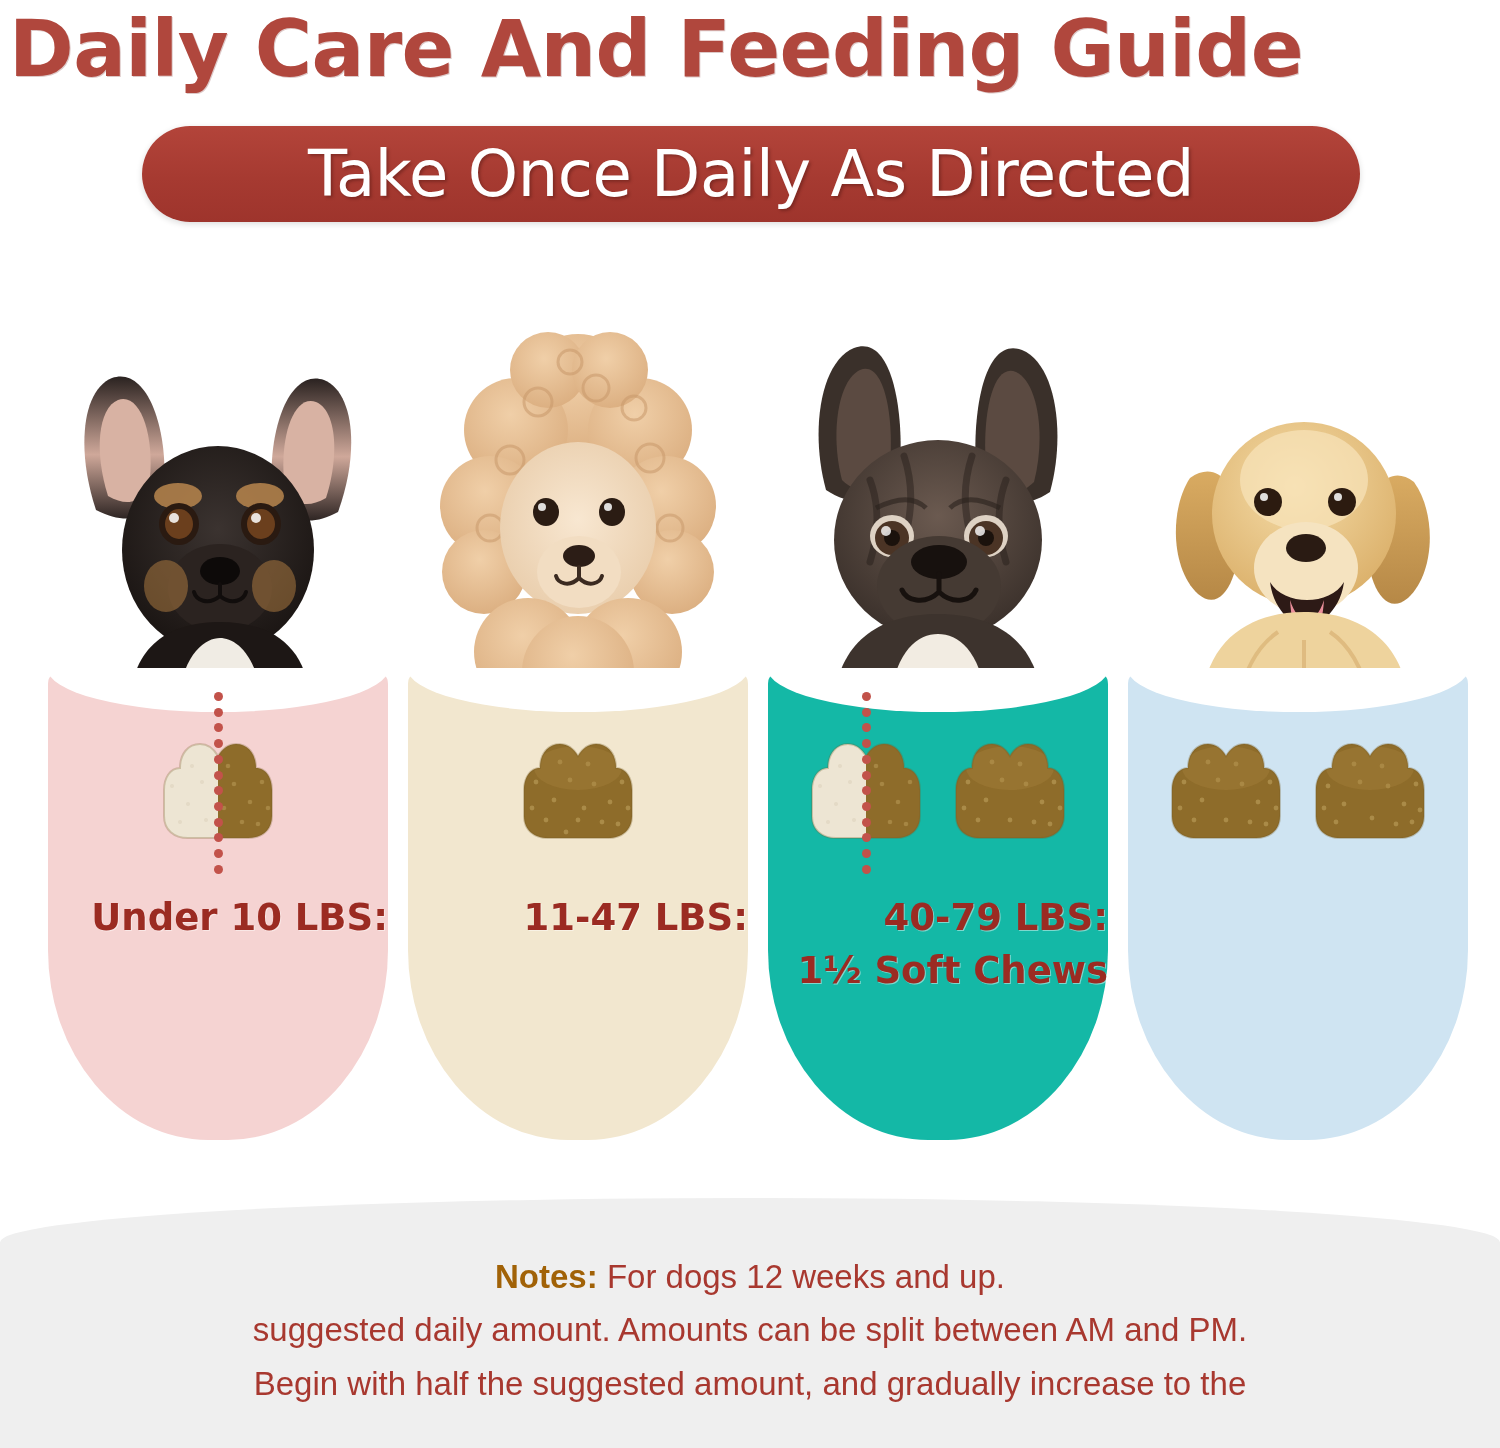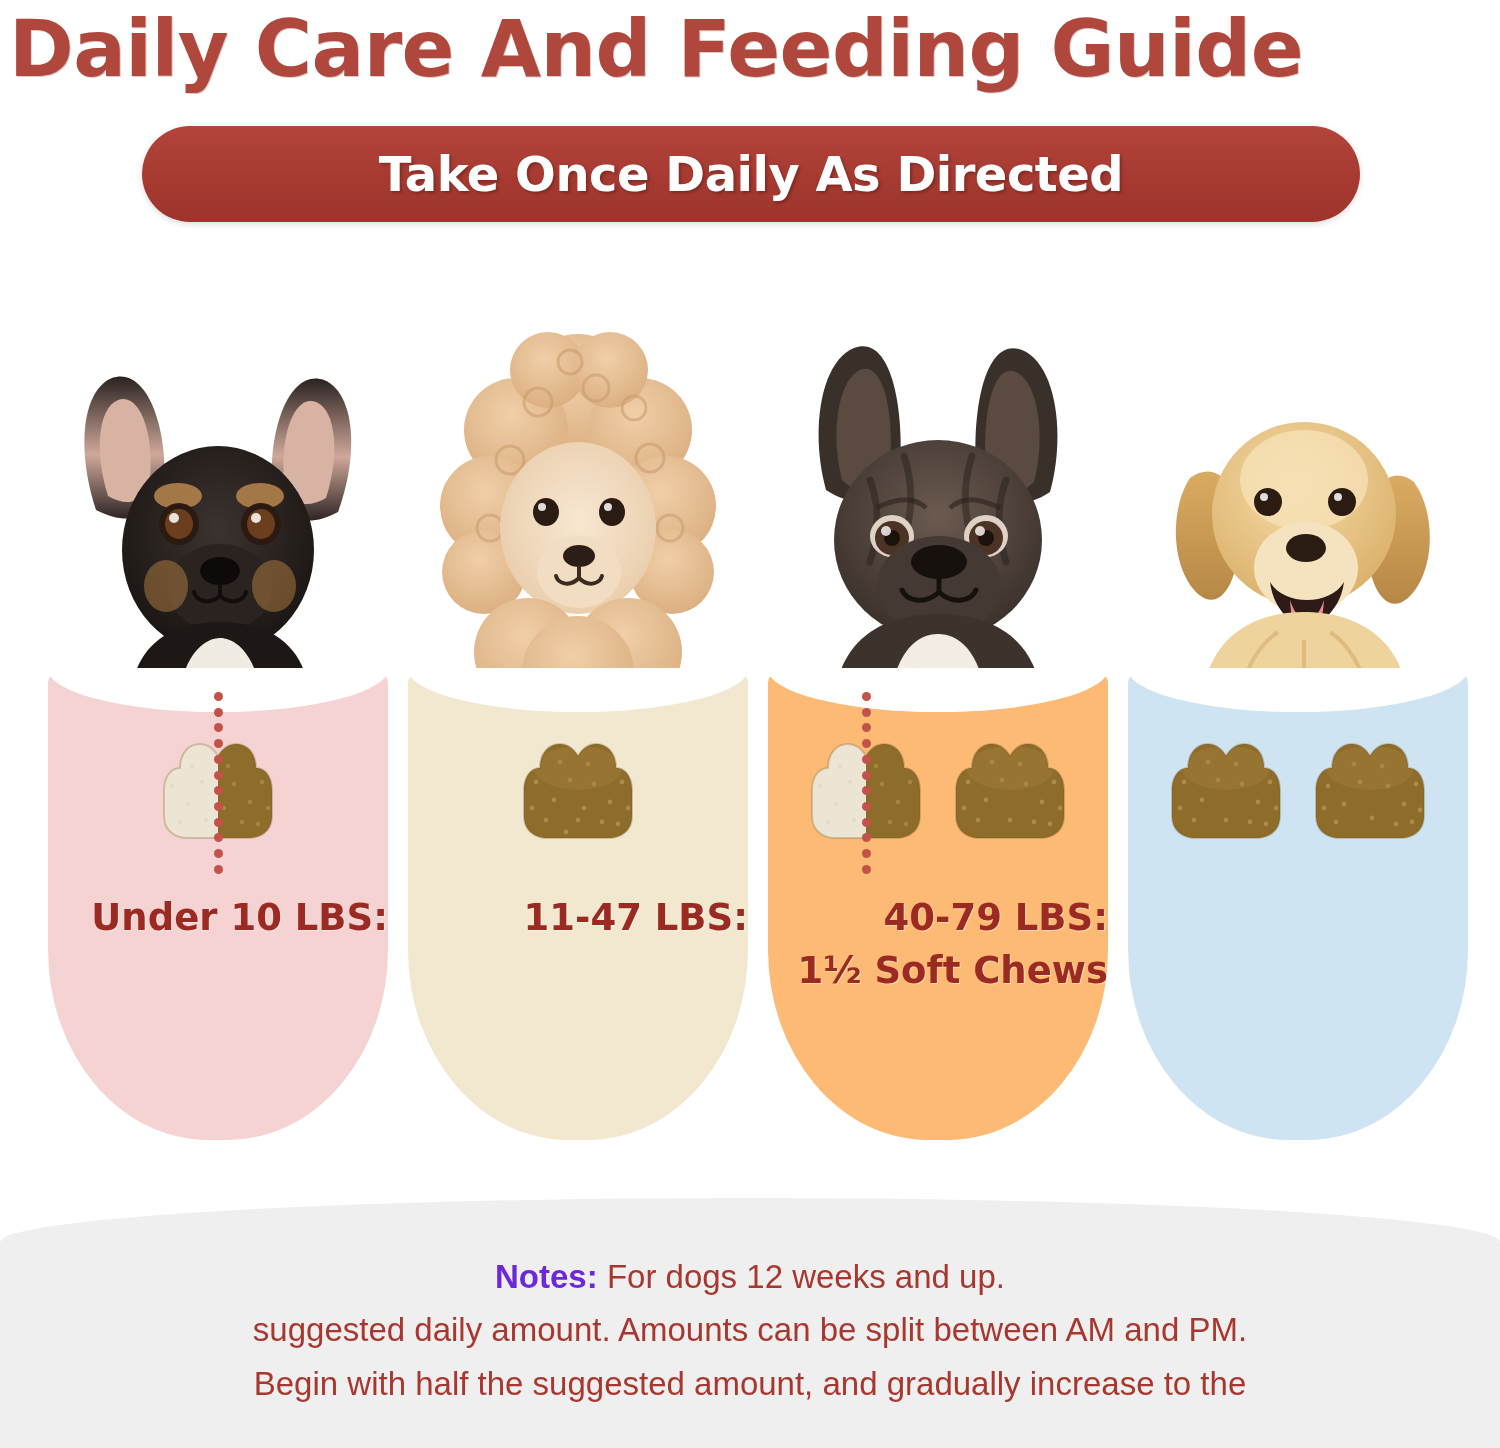--- a/index.html
+++ b/index.html
@@ -21,21 +21,21 @@
     text-shadow:1px 1px 0 rgba(120,40,34,.25);
   }
   .banner{
     position:absolute; left:142px; top:126px; width:1218px; height:96px;
     border-radius:48px;
     background:linear-gradient(180deg,#B3443A 0%,#A63A31 55%,#9E342C 100%);
     box-shadow:0 2px 6px rgba(0,0,0,.14);
     display:flex; align-items:center; justify-content:center;
   }
   .banner-text{
-    color:#ffffff; font-size:48px; font-weight:bold; letter-spacing:-0.5px;
+    color:#ffffff; font-size:64px; font-weight:normal; letter-spacing:-0.5px;
     font-family:"DejaVu Sans", sans-serif;
     text-shadow:2px 2px 3px rgba(60,15,12,.35);
     white-space:nowrap;
   }
 
   
   .cards{
     position:absolute; left:0; top:300px; width:1500px; height:870px;
   }
   .card{
@@ -92,21 +92,21 @@
     position:absolute; left:0; bottom:0; width:1500px; height:250px;
     background:#EFEFEF;
     border-radius:52% 52% 0 0 / 46px 46px 0 0;
   }
   .notes{
     position:absolute; left:90px; right:90px; top:52px;
     text-align:center; color:#A8382F;
     font-size:33px; line-height:1.62; font-weight:500;
     font-family:"Liberation Sans", sans-serif;
   }
-  .notes b{ color:#6d28d9; font-weight:bold; }
+  .notes b{ color:#a16207; font-weight:bold; }
   .notes .nline{ display:block; }
 </style>
 </head>
 <body>
 
 <div id="page">
 
   <div class="title" style="color: rgb(176, 71, 61);">Daily Care And Feeding Guide</div>
 
   <div class="banner">
@@ -382,21 +382,21 @@
             </g>
             <path d="M22 44 C12 44 6 54 6 66 L6 92 C6 106 16 114 30 114 L90 114 C104 114 114 106 114 92 L114 66 C114 54 108 44 98 44 C98 30 90 20 78 20 C70 20 64 25 60 32 C56 25 50 20 42 20 C30 20 22 30 22 44Z" fill="none" stroke="rgba(120,92,38,.30)" stroke-width="2"></path>
           </svg>
         </div>
       </div>
       <div class="card-label">
         <span>11-47 LBS:</span>
       </div>
     </div>
 
-    <div class="card c3" style="background: #fdba74;">
+    <div class="card c3" style="background: #14b8a6;">
       <div class="chews">
         <div class="chew-wrap">
           <svg class="paw" viewBox="0 0 120 118">
             <defs>
               <clipPath id="pawClipC">
                 <path d="M22 44 C12 44 6 54 6 66 L6 92 C6 106 16 114 30 114 L90 114 C104 114 114 106 114 92 L114 66 C114 54 108 44 98 44 C98 30 90 20 78 20 C70 20 64 25 60 32 C56 25 50 20 42 20 C30 20 22 30 22 44Z"></path>
               </clipPath>
             </defs>
             <g clip-path="url(#pawClipC)">
               <rect x="0" y="0" width="60" height="118" fill="#EDE5D3"></rect>

